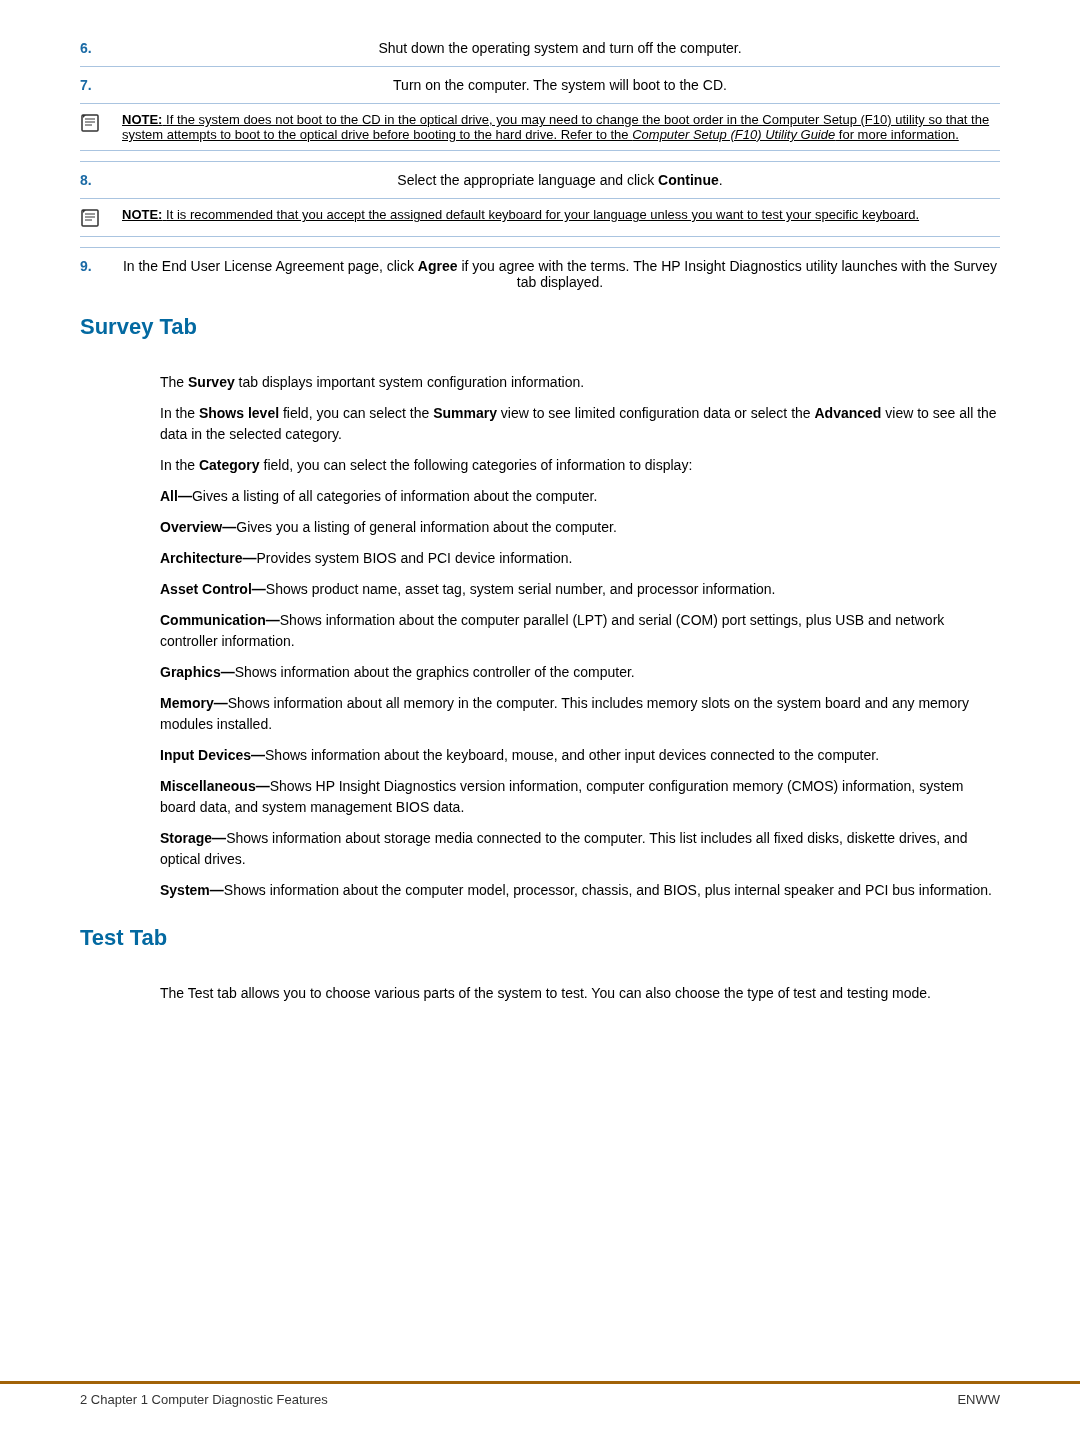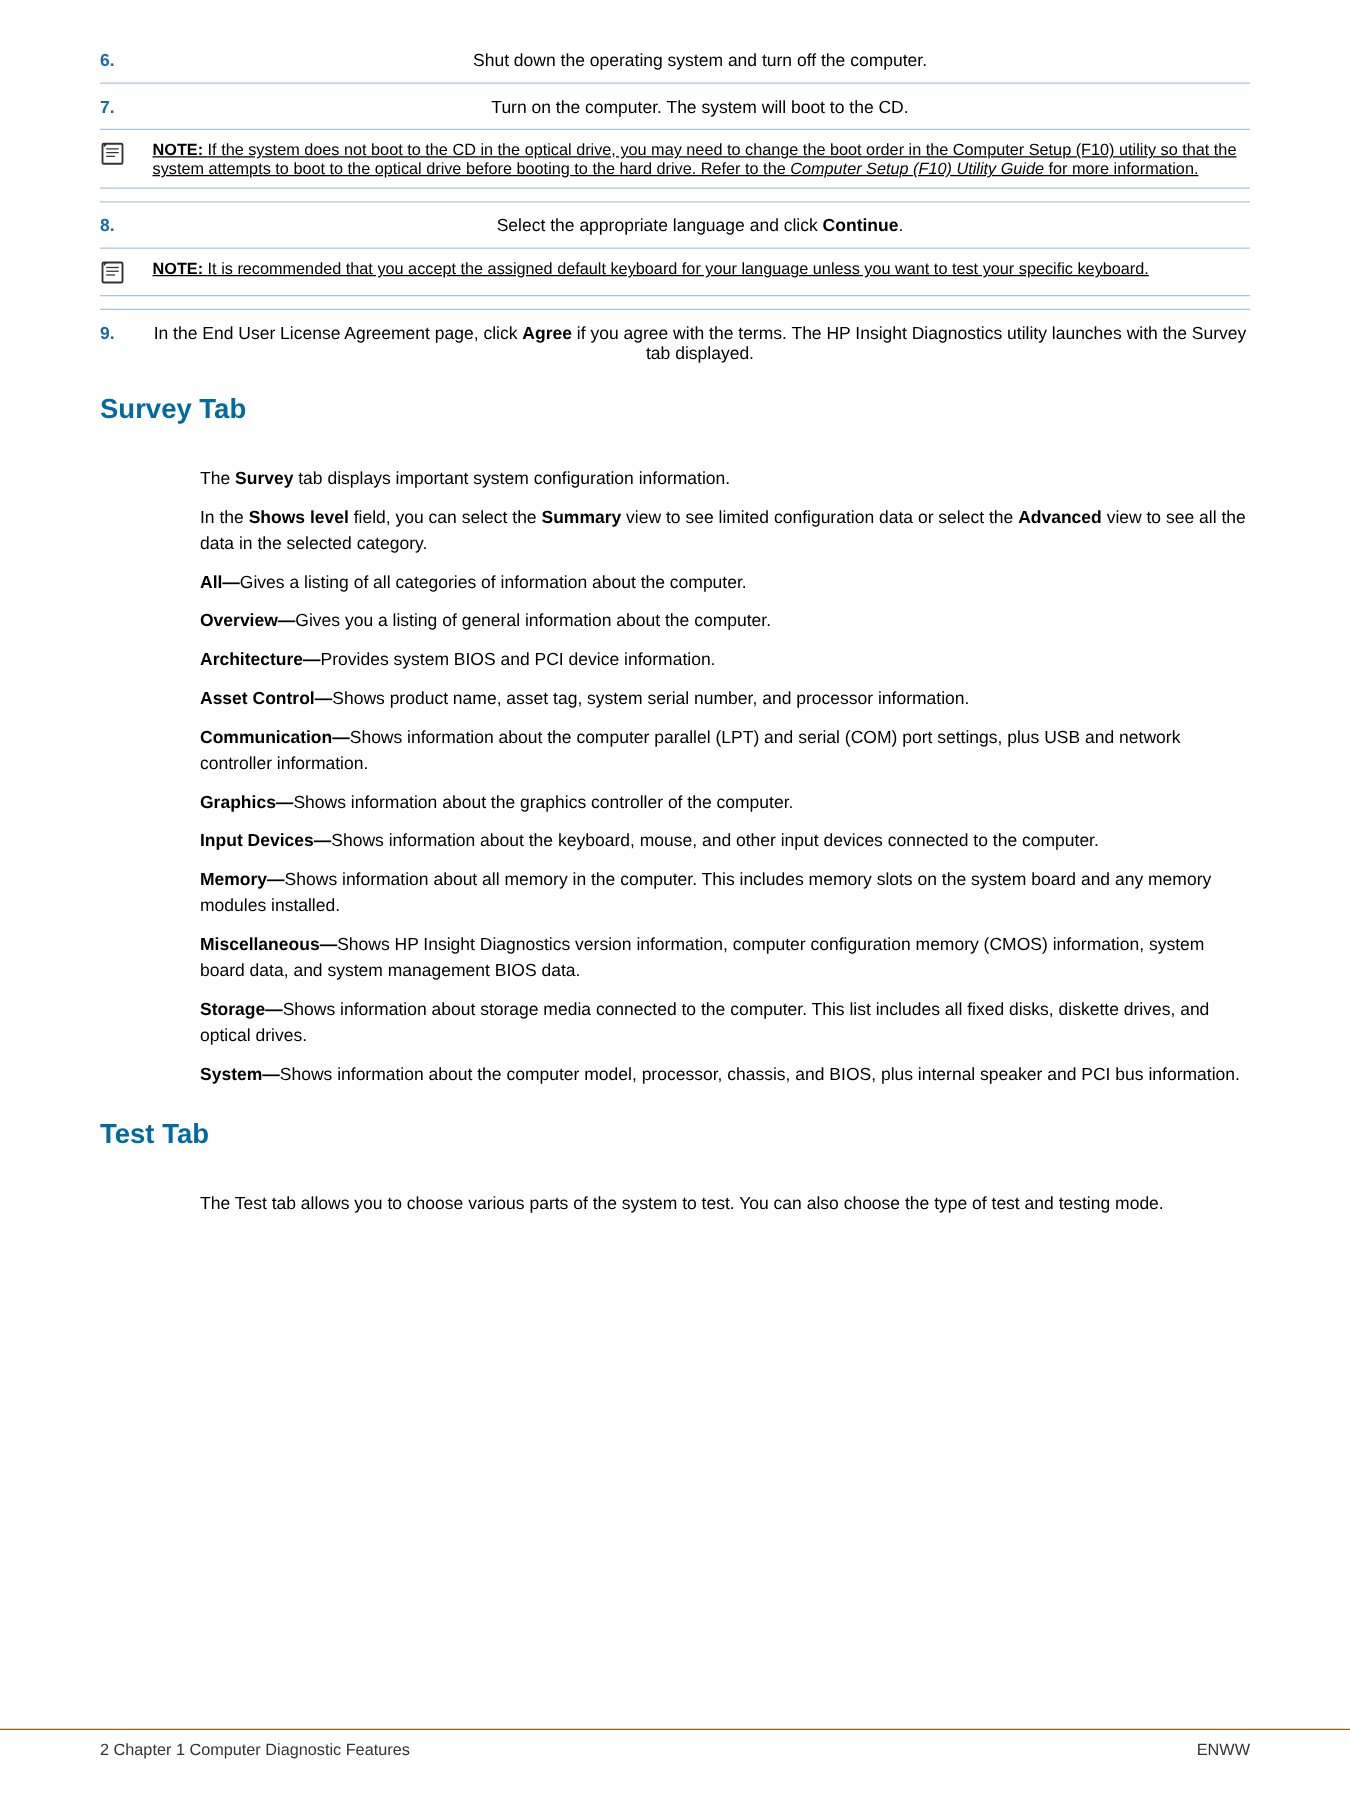--- a/index.html
+++ b/index.html
@@ -83,21 +83,21 @@
     .footer {
       position: absolute;
       bottom: 30px;
       left: 0;
       right: 0;
       display: flex;
       justify-content: space-between;
       padding: 0 80px;
       font-size: 13px;
       color: #333;
-      border-top: 1px solid #a16207;
+      border-top: 3px solid #a16207;
       padding-top: 8px;
     }
     .divider-line {
       border: none;
       border-top: 1px solid #aac4e0;
       margin: 4px 0 10px 0;
     }
   </style>
 </head>
 <body>
@@ -164,44 +164,47 @@
 
   <h2 class="section-heading">Survey Tab</h2>
 
   <div class="section-body">
     <p class="category-item">
       The <b>Survey</b> tab displays important system configuration information.
     </p>
     <p class="category-item">
       In the <b>Shows level</b> field, you can select the <b>Summary</b> view to see limited configuration data or select the <b>Advanced</b> view to see all the data in the selected category.
     </p>
+    <p class="category-item">
+      In the <b>Category</b> field, you can select the following categories of information to display:
+    </p>
 
     <p class="category-item">
       <b>All—</b>Gives a listing of all categories of information about the computer.
     </p>
     <p class="category-item">
       <b>Overview—</b>Gives you a listing of general information about the computer.
     </p>
     <p class="category-item">
       <b>Architecture—</b>Provides system BIOS and PCI device information.
     </p>
     <p class="category-item">
       <b>Asset Control—</b>Shows product name, asset tag, system serial number, and processor information.
     </p>
     <p class="category-item">
       <b>Communication—</b>Shows information about the computer parallel (LPT) and serial (COM) port settings, plus USB and network controller information.
     </p>
     <p class="category-item">
       <b>Graphics—</b>Shows information about the graphics controller of the computer.
     </p>
     <p class="category-item">
+      <b>Memory—</b>Shows information about all memory in the computer. This includes memory slots on the system board and any memory modules installed.
+    </p>
+    <p class="category-item">
       <b>Input Devices—</b>Shows information about the keyboard, mouse, and other input devices connected to the computer.
-    </p>
-    <p class="category-item">
-      <b>Memory—</b>Shows information about all memory in the computer. This includes memory slots on the system board and any memory modules installed.
     </p>
     <p class="category-item">
       <b>Miscellaneous—</b>Shows HP Insight Diagnostics version information, computer configuration memory (CMOS) information, system board data, and system management BIOS data.
     </p>
     <p class="category-item">
       <b>Storage—</b>Shows information about storage media connected to the computer. This list includes all fixed disks, diskette drives, and optical drives.
     </p>
     <p class="category-item">
       <b>System—</b>Shows information about the computer model, processor, chassis, and BIOS, plus internal speaker and PCI bus information.
     </p>

